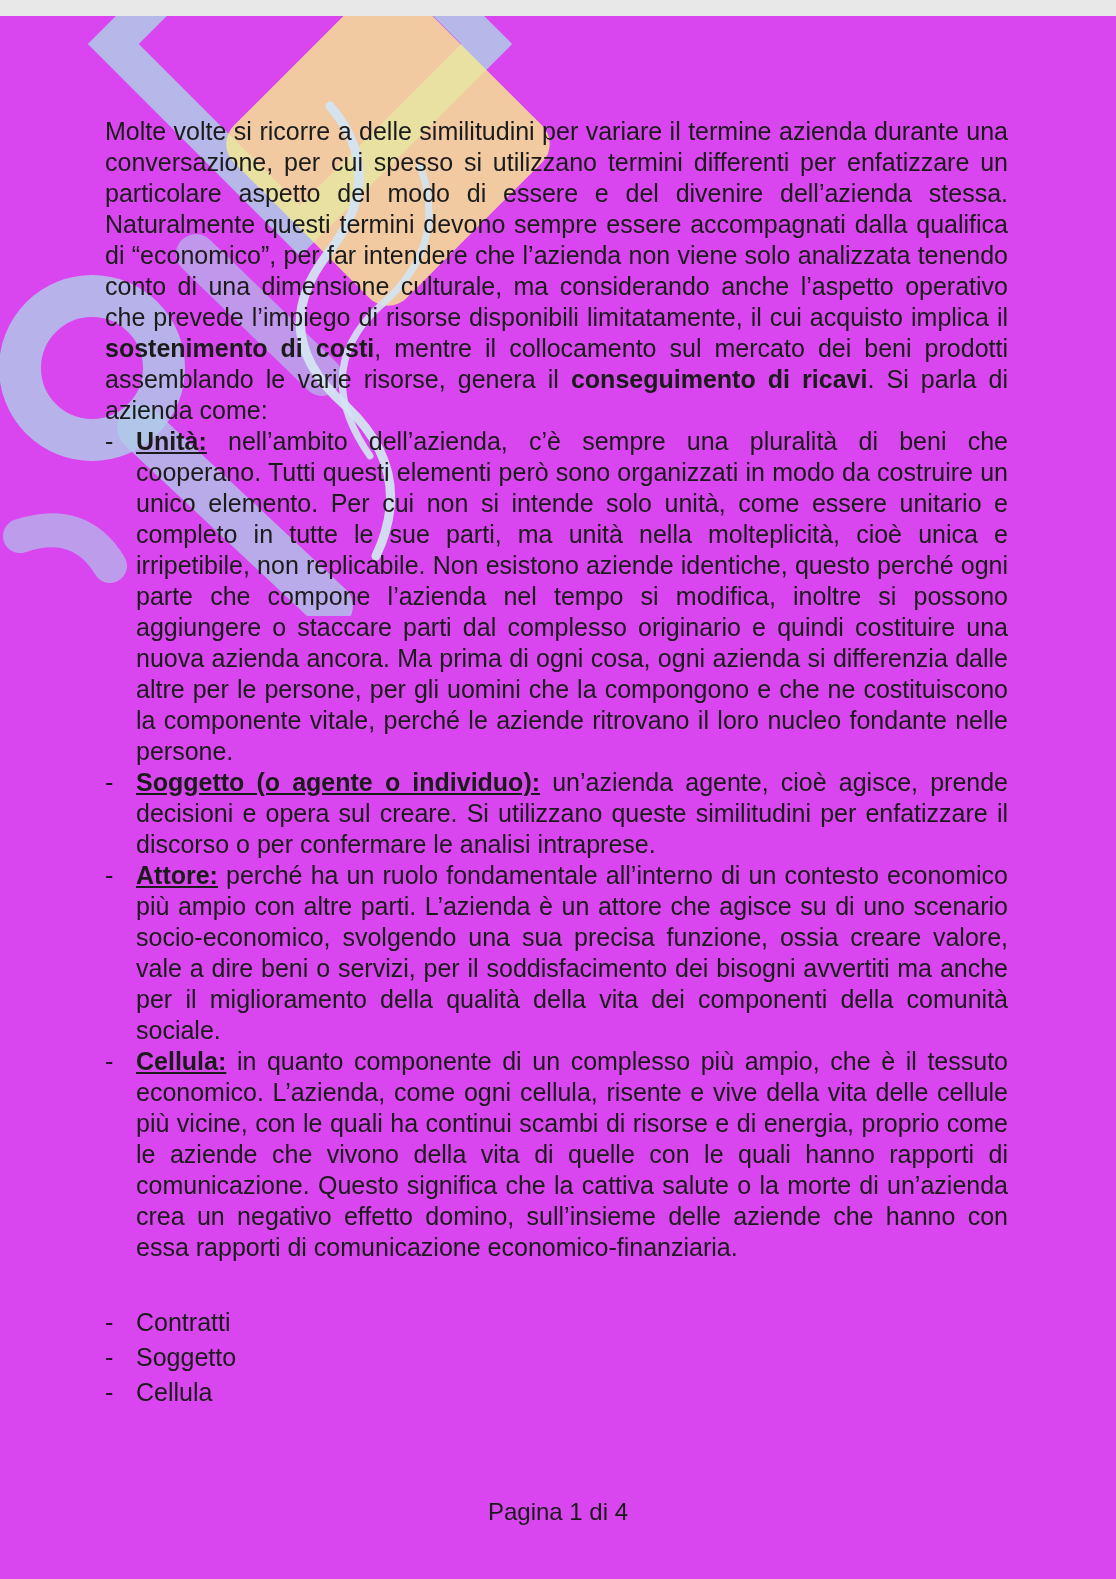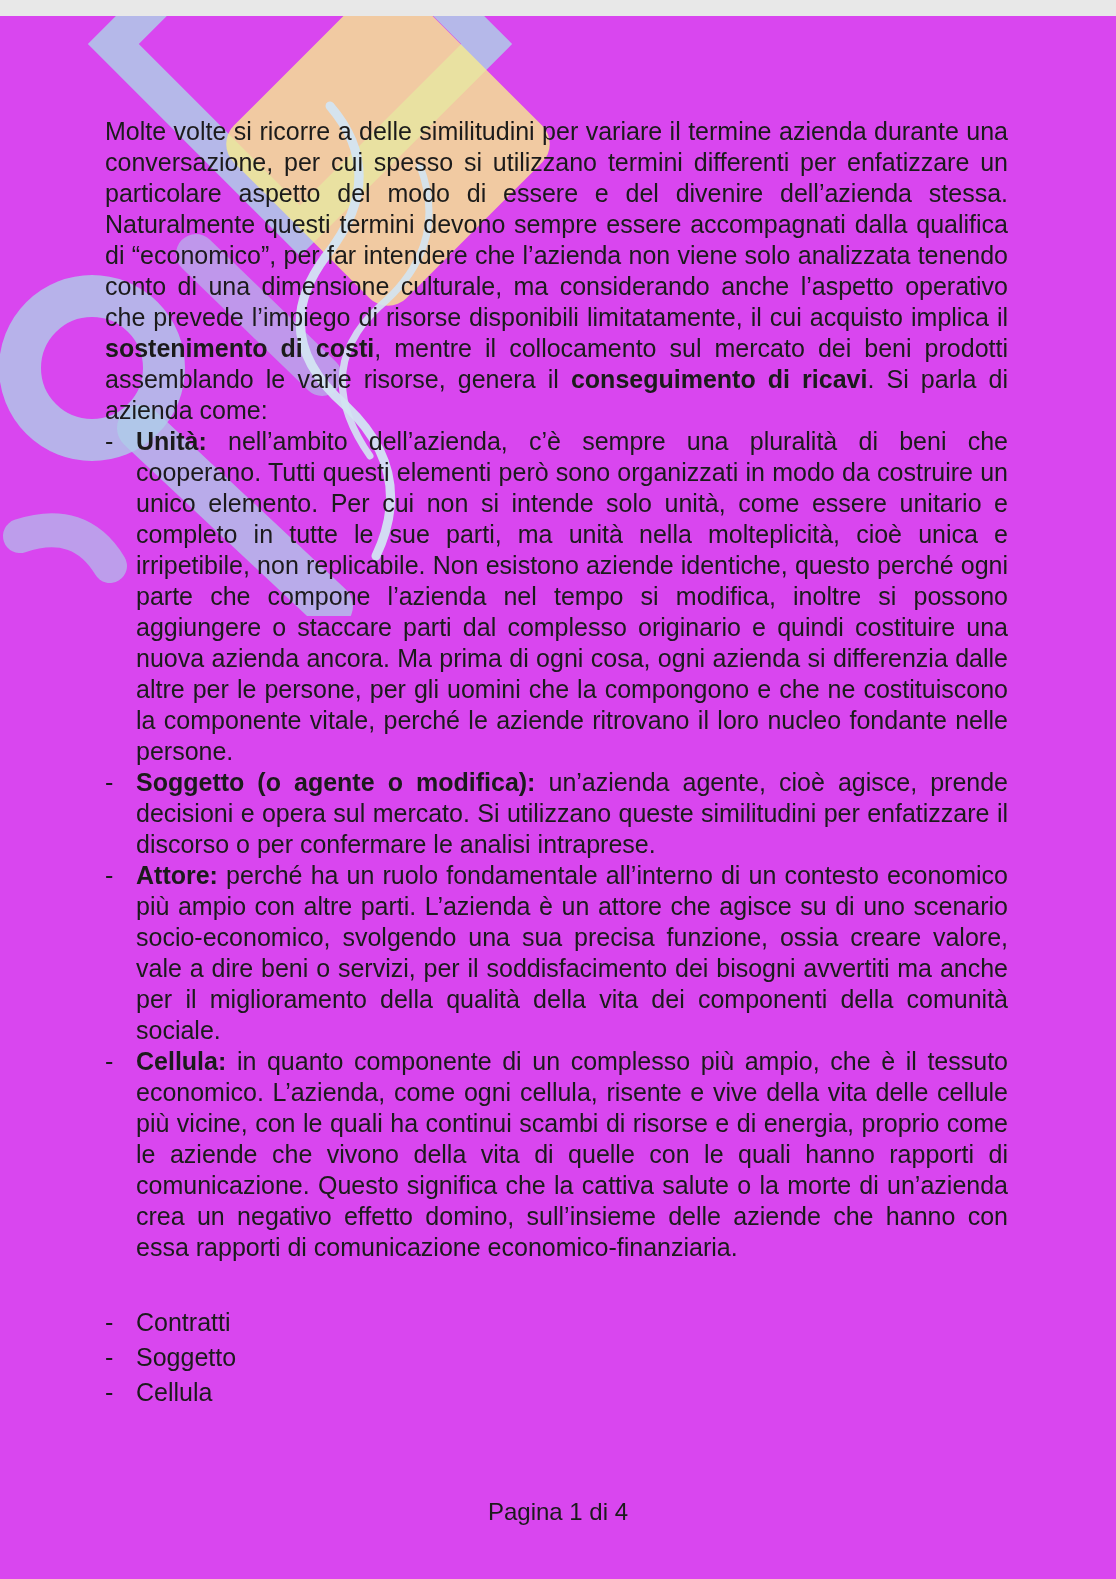--- a/index.html
+++ b/index.html
@@ -25,21 +25,21 @@
   .content{
     position:absolute;left:105px;top:100px;width:903px;
     z-index:1;
     font-size:25px;line-height:31px;
   }
   p.para{margin:0;text-align:justify;}
   .blist{margin:0;}
   .bitem{display:flex;}
   .dash{width:31px;flex:0 0 31px;}
   .btext{flex:1 1 auto;text-align:justify;}
-  .term{font-weight:bold;}
+  .term{font-weight:bold;text-decoration:underline;}
   b{font-weight:bold;}
   .u{}
   .gap{height:40px;}
   .sublist .bitem{margin-top:4px;}
   .footer{
     position:absolute;left:0;right:0;top:1482px;
     text-align:center;font-size:24px;z-index:1;
   }
 </style>
 </head>
@@ -70,21 +70,21 @@
 
     <div class="blist">
 
       <div class="bitem">
         <span class="dash">-</span>
         <div class="btext"><span class="term">Unità:</span> <span>nell’ambito dell’azienda, c’è sempre una pluralità di beni che cooperano. Tutti questi elementi però sono organizzati in modo da costruire un unico elemento. Per cui non si intende solo unità, come essere unitario e completo in tutte le sue parti, ma unità nella molteplicità, cioè unica e irripetibile, non replicabile. Non esistono aziende identiche, questo perché ogni parte che compone l’azienda nel tempo si modifica, inoltre si possono aggiungere o staccare parti dal complesso originario e quindi costituire una nuova azienda ancora. Ma prima di ogni cosa, ogni azienda si differenzia dalle altre per le persone, per gli uomini che la compongono e che ne costituiscono la componente vitale, perché le aziende ritrovano il loro nucleo fondante nelle persone.</span></div>
       </div>
 
       <div class="bitem">
         <span class="dash">-</span>
-        <div class="btext"><span class="term">Soggetto (o agente o modifica):</span> <span>un’azienda agente, cioè agisce, prende decisioni e opera sul mercato. Si utilizzano queste similitudini per enfatizzare il discorso o per confermare le analisi intraprese.</span></div>
+        <div class="btext"><span class="term">Soggetto (o agente o individuo):</span> <span>un’azienda agente, cioè agisce, prende decisioni e opera sul creare. Si utilizzano queste similitudini per enfatizzare il discorso o per confermare le analisi intraprese.</span></div>
       </div>
 
       <div class="bitem">
         <span class="dash">-</span>
         <div class="btext"><span class="term">Attore:</span> <span>perché ha un ruolo fondamentale all’interno di un contesto economico più ampio con altre parti. L’azienda è un attore che agisce su di uno scenario socio-economico, svolgendo una sua precisa funzione, ossia creare valore, vale a dire beni o servizi, per il soddisfacimento dei bisogni avvertiti ma anche per il miglioramento della qualità della vita dei componenti della comunità sociale.</span></div>
       </div>
 
       <div class="bitem">
         <span class="dash">-</span>
         <div class="btext"><span class="term">Cellula:</span> <span>in quanto componente di un complesso più ampio, che è il tessuto economico. L’azienda, come ogni cellula, risente e vive della vita delle cellule più vicine, con le quali ha continui scambi di risorse e di energia, proprio come le aziende che vivono della vita di quelle con le quali hanno rapporti di comunicazione. Questo significa che la cattiva salute o la morte di un’azienda crea un negativo effetto domino, sull’insieme delle aziende che hanno con essa rapporti di comunicazione economico-finanziaria.</span></div>

